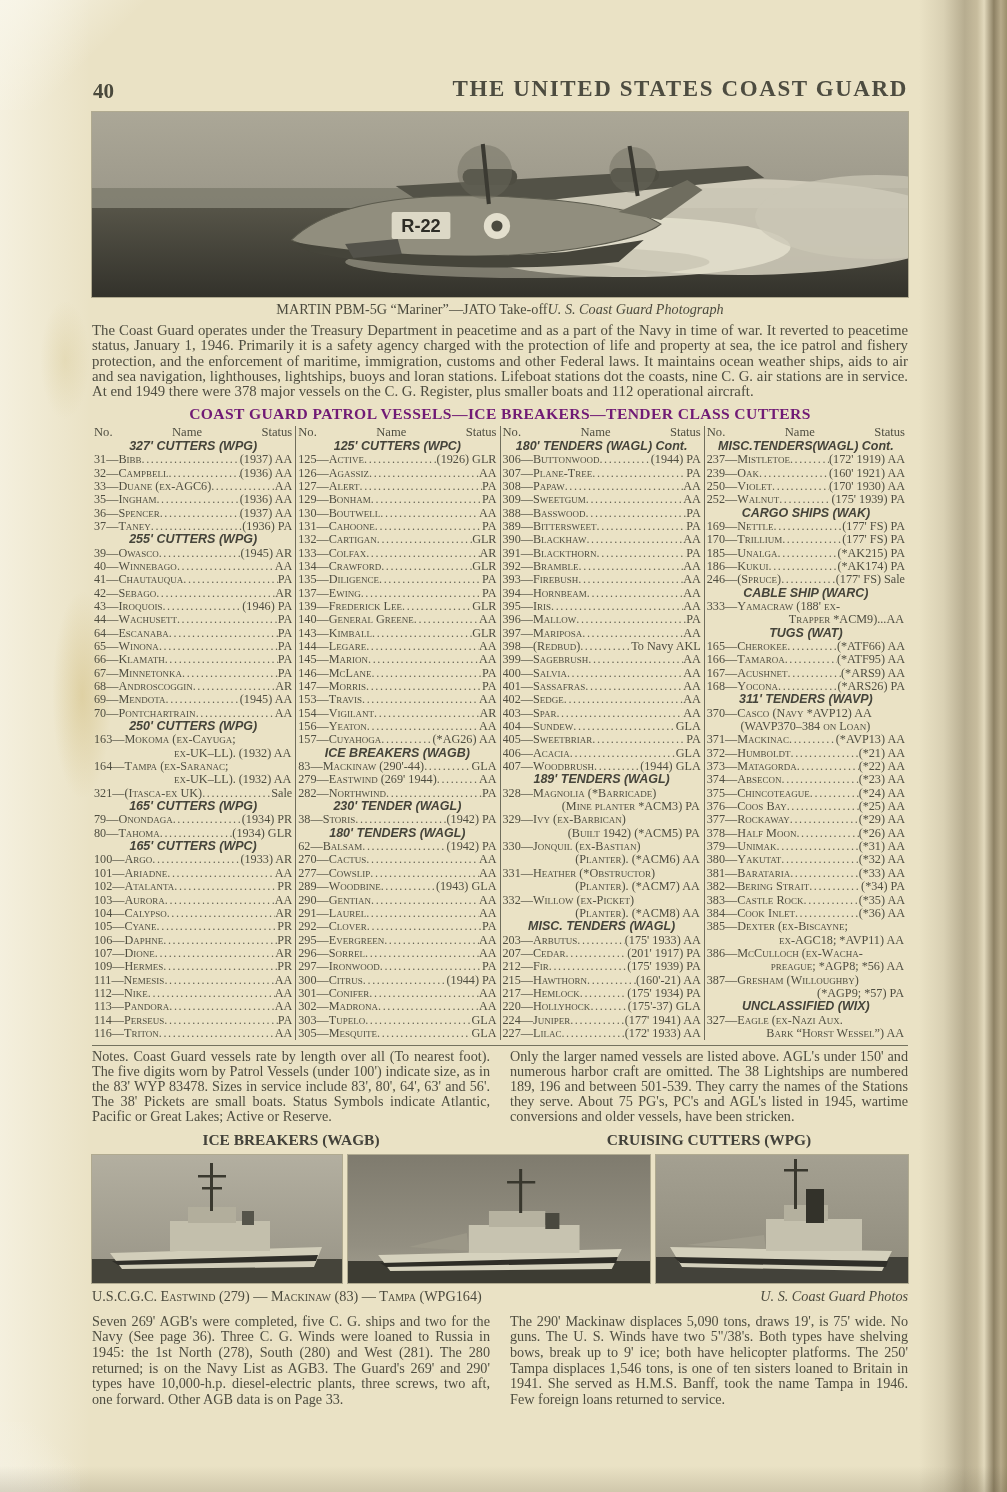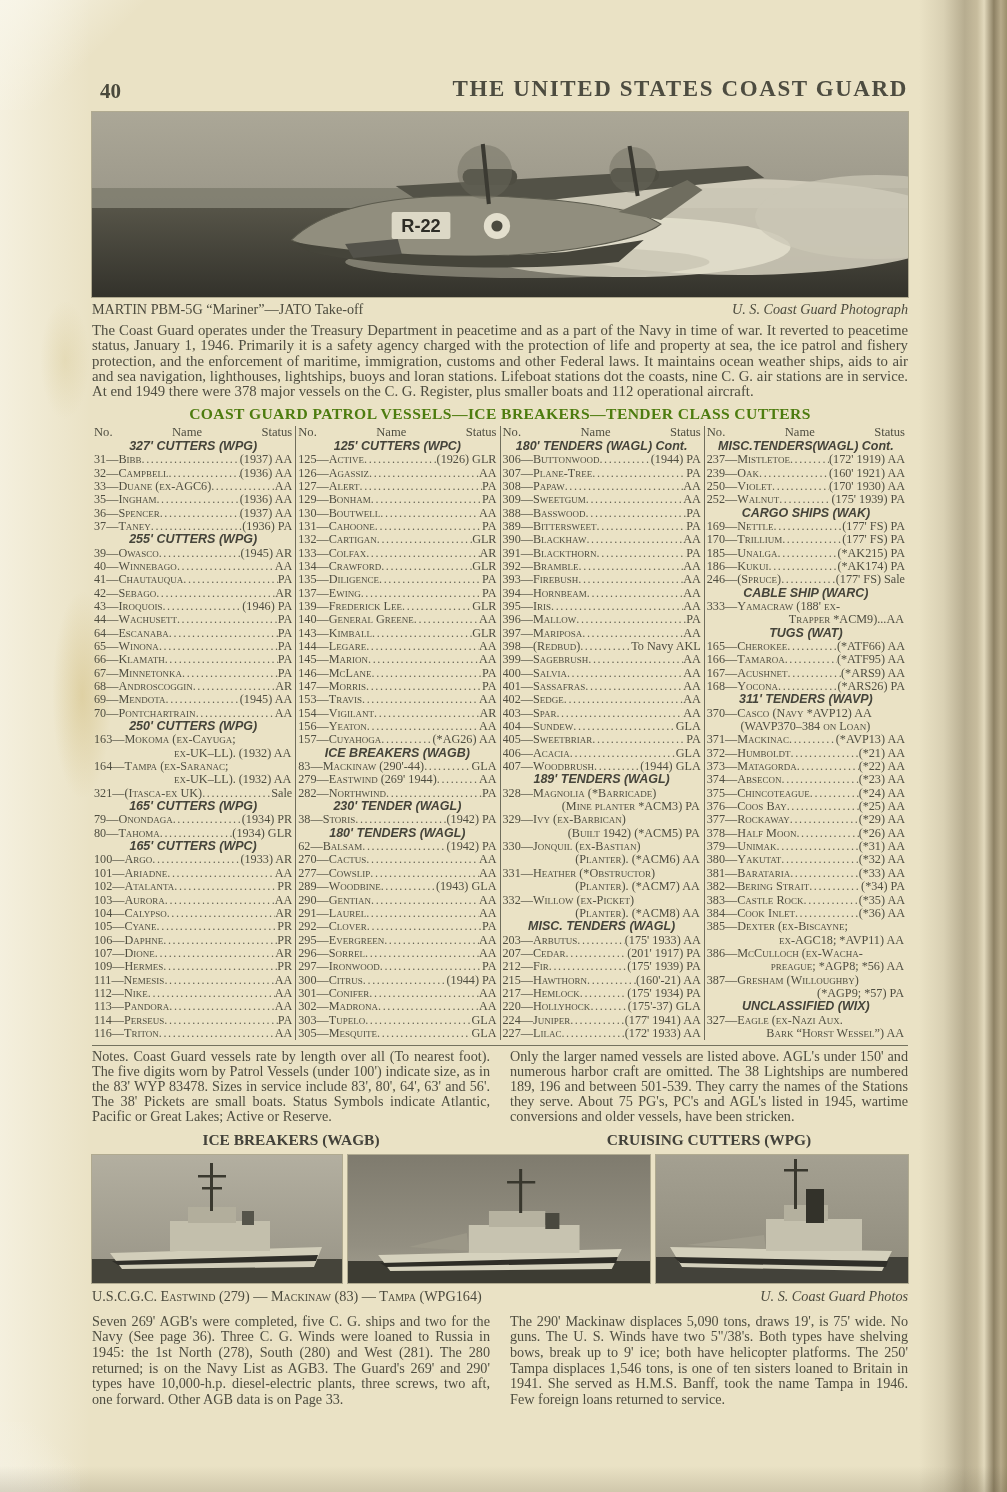--- a/index.html
+++ b/index.html
@@ -28,33 +28,33 @@
   .stain1{position:absolute;left:52px;top:590px;width:60px;height:210px;pointer-events:none;
     background:radial-gradient(ellipse at center,rgba(190,160,70,.28),rgba(190,160,70,0) 70%);}
   .stain2{position:absolute;left:40px;top:300px;width:50px;height:120px;pointer-events:none;
     background:radial-gradient(ellipse at center,rgba(200,180,110,.22),rgba(200,180,110,0) 70%);}
   .tear-bl{position:absolute;left:0;bottom:0;width:80px;height:70px;pointer-events:none;
     background:linear-gradient(45deg,#f4f0e0,rgba(244,240,224,0) 70%);}
 
   .content{position:absolute;left:92px;top:76px;width:816px;color:#4c4b3e;}
 
   .header-row{position:relative;height:32px;}
-  .pageno{position:absolute;left:8px;top:3px;font-size:21px;font-weight:bold;color:#4a493c;}
+  .pageno{position:absolute;left:1px;top:3px;font-size:21px;font-weight:bold;color:#4a493c;}
   .title{margin:0;text-align:right;font-size:23px;font-weight:bold;letter-spacing:1.6px;color:#4d4c40;}
 
   .photo-top{margin-top:4px;height:185px;position:relative;overflow:hidden;background:#86efac;
     box-shadow:0 0 0 1px rgba(70,65,45,.35);}
   .photo-top svg,.ship svg{display:block;width:100%;height:100%;}
 
-  .caprow{display:flex;justify-content:space-between;align-items:baseline;margin-top:4px;font-size:14.2px;color:#4c4b3e;}
+  .caprow{display:flex;justify-content:center;align-items:baseline;margin-top:4px;font-size:14.2px;color:#4c4b3e;}
   .capr{font-style:italic;}
 
   .intro{margin:5px 0 0;font-size:14.8px;line-height:15.3px;text-align:justify;color:#4e4d40;}
 
-  .listhead{margin:6px 0 3px;text-align:center;font-size:15.6px;font-weight:bold;letter-spacing:.4px;color:#4d7c0f;}
+  .listhead{margin:6px 0 3px;text-align:center;font-size:15.6px;font-weight:bold;letter-spacing:.4px;color:#701a75;}
 
   .cols{display:flex;color:#4f4e41;}
   .col{flex:1 1 0;min-width:0;padding:0 3px 0 2px;font-size:12.2px;line-height:13.35px;}
   .col + .col{border-left:1px solid #6f6d5c;}
   .colhead{display:flex;justify-content:space-between;font-size:12.6px;}
   .sec{font-family:"Liberation Sans","DejaVu Sans",sans-serif;font-weight:700;text-align:center;
     font-size:12.5px;white-space:nowrap;overflow:hidden;color:#45443a;font-style:italic;}
   .row{display:flex;align-items:baseline;white-space:nowrap;overflow:hidden;}
   .row .l{font-variant:small-caps;}
   .dots{flex:1;overflow:hidden;white-space:nowrap;min-width:4px;opacity:.85;}

